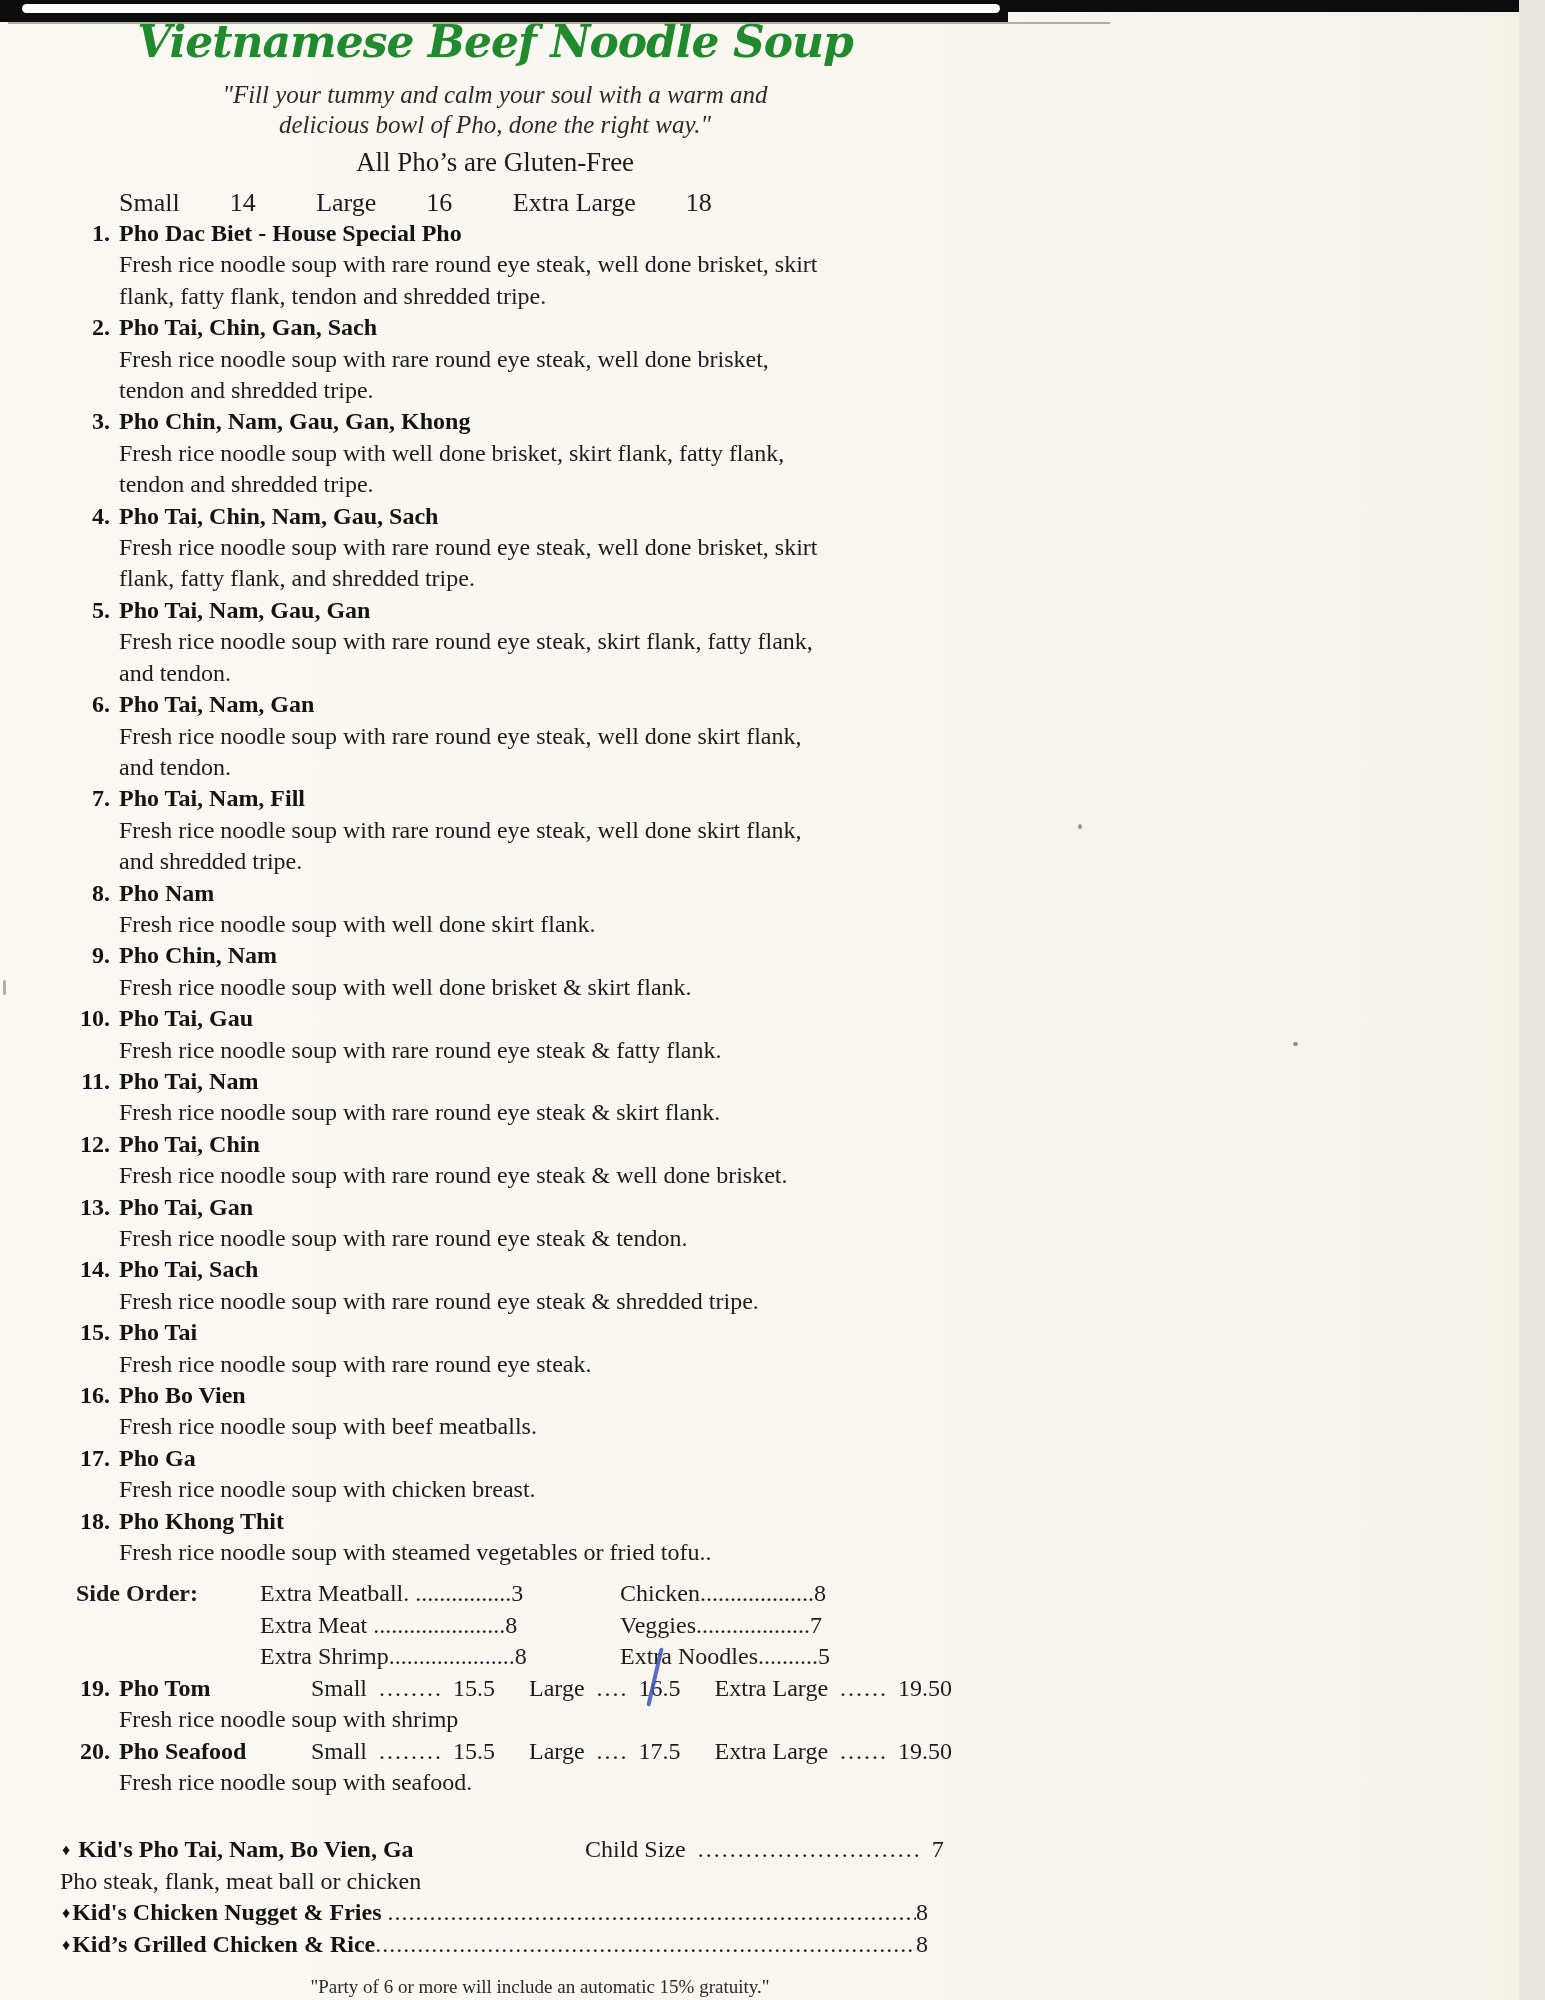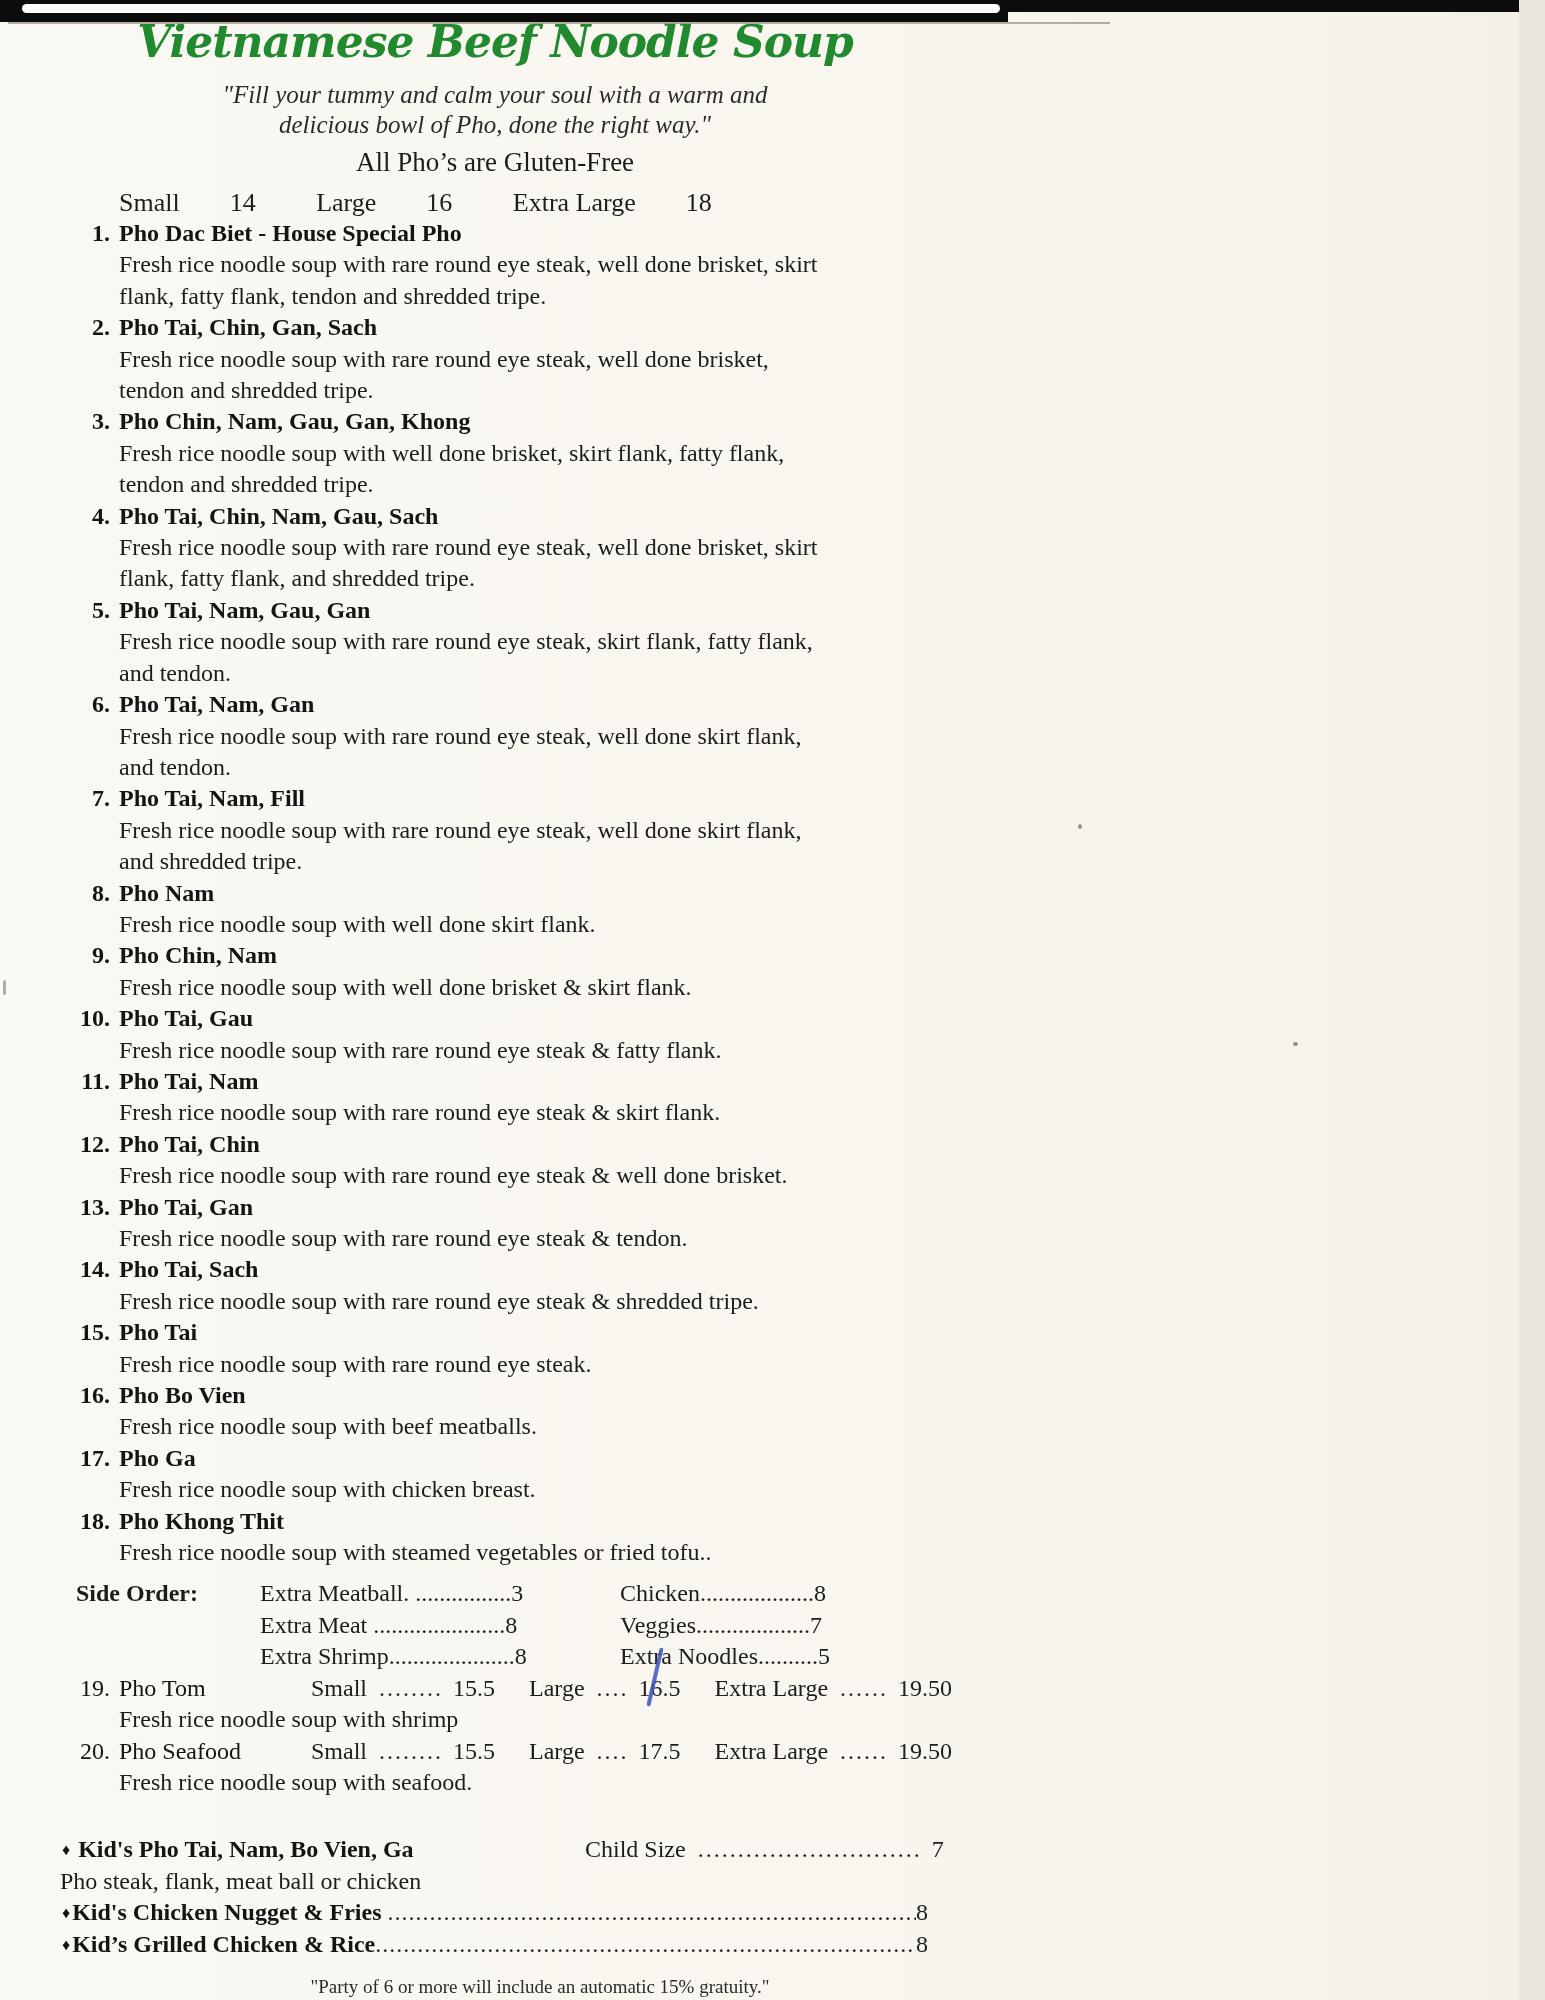--- a/index.html
+++ b/index.html
@@ -37,21 +37,21 @@
   .desc{margin-left:57px;white-space:nowrap;}
   .desc:empty{display:none;}
   
   .side-order{margin-top:10px;}
   .so-row{white-space:nowrap;}
   .so-label{display:inline-block;width:135px;margin-left:14px;font-weight:bold;}
   .so-left{display:inline-block;width:300px;margin-left:49px;}
   .so-right{display:inline-block;margin-left:60px;}
   
   .sp-row{white-space:nowrap;}
-  .sp-title{display:inline-block;width:215px;font-weight:normal;color:#141414;}
+  .sp-title{display:inline-block;width:215px;font-weight:bold;color:#141414;}
   .sz{margin-left:34px;}
   .sp-dots{margin-left:12px;letter-spacing:2px;}
   .prc{margin-left:10px;position:relative;display:inline-block;}
   .pen-mark{position:absolute;left:14px;top:-26px;width:4px;height:60px;background:#4059c0;border-radius:3px;transform:rotate(13deg);opacity:.88;}
   
   .kids{margin-top:36px;}
   .kids-row1{display:flex;white-space:nowrap;}
   .k1-left{width:523px;font-weight:bold;color:#141414;}
   .bullet{font-size:16px;vertical-align:2px;margin-right:8px;}
   .bullet-tight{font-size:16px;vertical-align:2px;margin-right:2px;}

